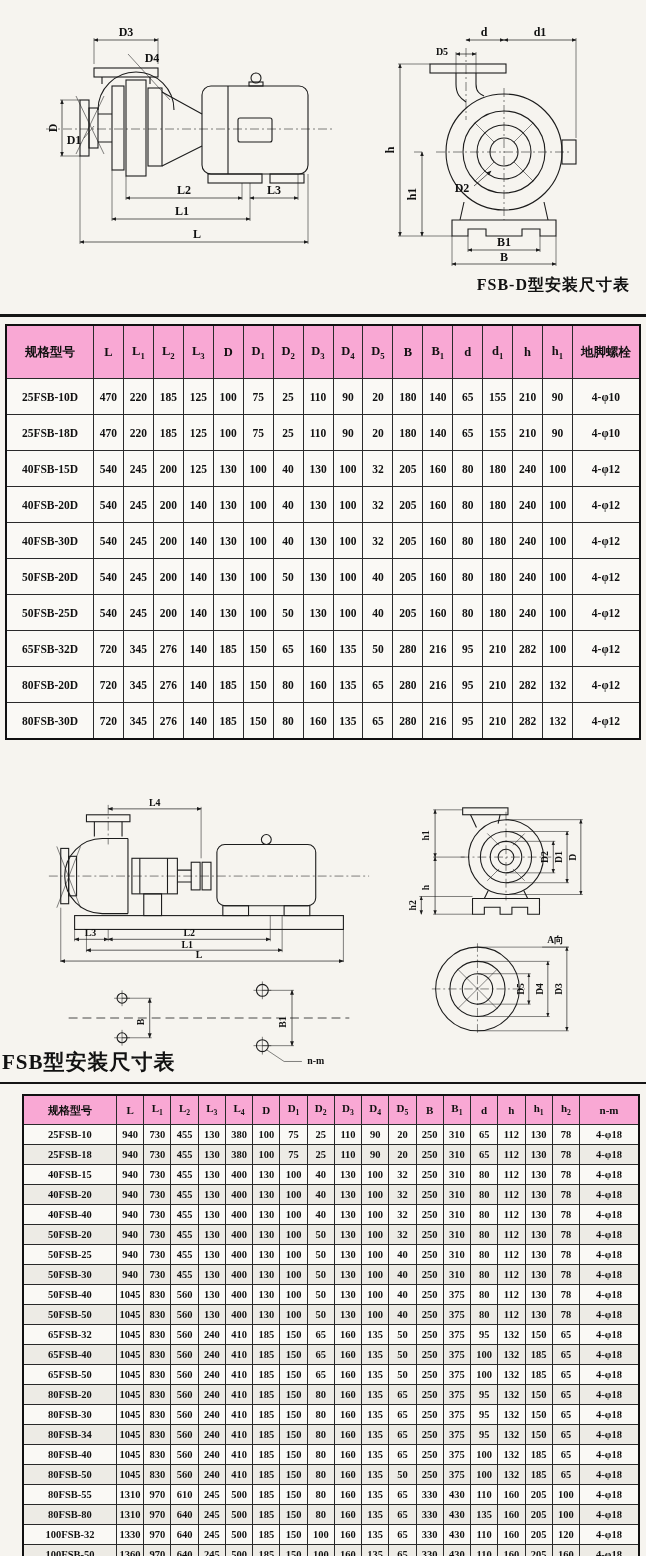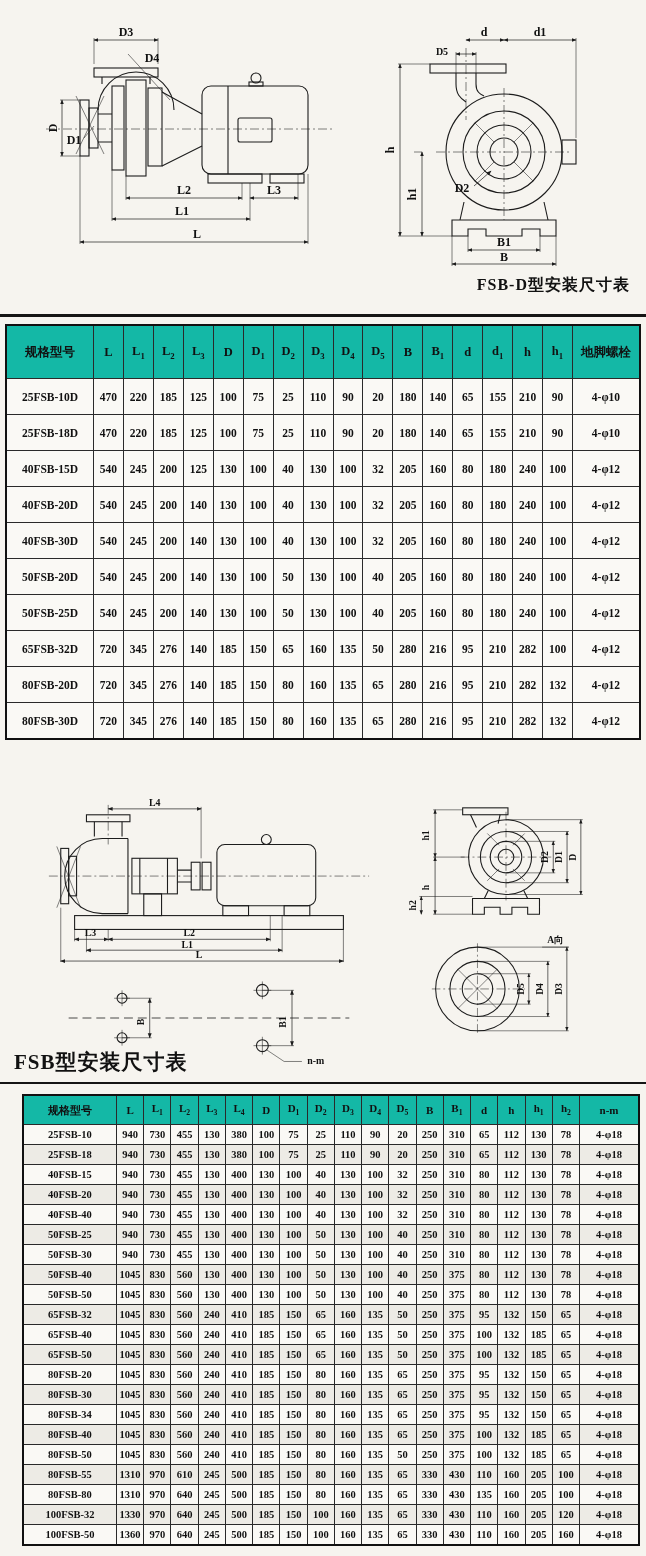--- a/index.html
+++ b/index.html
@@ -15,28 +15,28 @@
   svg .thin{stroke:#1c1c1c;fill:none;stroke-width:0.55;}
   svg .cl{stroke:#1c1c1c;fill:none;stroke-width:0.55;stroke-dasharray:9 3 2 3;}
   svg .dash{stroke:#1c1c1c;fill:none;stroke-width:0.8;stroke-dasharray:9 5;}
   svg .dim{stroke:#1c1c1c;fill:none;stroke-width:0.7;}
   svg text{fill:#111;font-weight:bold;font-family:"Liberation Serif","DejaVu Serif",serif;font-size:12px;text-anchor:middle;}
   svg text.s{font-size:10px;}
   
   .title1{position:absolute;top:253px;right:16px;font-size:16px;font-weight:bold;letter-spacing:1px;
           font-family:"Liberation Serif","DejaVu Serif",serif;}
   .rule1{position:absolute;top:292px;left:0;width:646px;height:3px;background:#151515;}
-  .title2{position:absolute;top:1026px;left:14px;font-size:21px;font-weight:bold;letter-spacing:1px;
+  .title2{position:absolute;top:1026px;left:2px;font-size:21px;font-weight:bold;letter-spacing:1px;
           font-family:"Liberation Serif","DejaVu Serif",serif;}
   .rule2{position:absolute;top:1060px;left:0;width:646px;height:2px;background:#151515;}
   
   table{border-collapse:collapse;table-layout:fixed;background:#faf9f5;
         font-family:"Liberation Serif","DejaVu Serif",serif;}
   th,td{border:1px solid #2a2a2a;text-align:center;vertical-align:middle;padding:0;font-weight:bold;overflow:hidden;}
-  th{background:#14b8a6;}
+  th{background:#f9a8d4;}
   sub{font-size:70%;}
   .tbl1{position:absolute;top:302px;left:5px;width:636px;border:2px solid #111;}
   .tbl1 th{height:52px;font-size:12.5px;}
   .tbl1 td{height:35px;font-size:11.5px;}
   .tbl1 th:first-child{width:86px;}
   .tbl1 th:last-child{width:66px;text-align:center;}
   .tbl2{position:absolute;top:1072px;left:22px;width:618px;border:2px solid #111;}
   .tbl2 th{height:28px;font-size:11px;}
   .tbl2 td{height:19px;font-size:10.5px;}
   .tbl2 th:first-child{width:92px;}
@@ -646,20 +646,41 @@
           <td>32</td>
           <td>250</td>
           <td>310</td>
           <td>80</td>
           <td>112</td>
           <td>130</td>
           <td>78</td>
           <td>4-φ18</td>
         </tr>
         <tr>
+          <td>50FSB-20</td>
+          <td>940</td>
+          <td>730</td>
+          <td>455</td>
+          <td>130</td>
+          <td>400</td>
+          <td>130</td>
+          <td>100</td>
+          <td>50</td>
+          <td>130</td>
+          <td>100</td>
+          <td>32</td>
+          <td>250</td>
+          <td>310</td>
+          <td>80</td>
+          <td>112</td>
+          <td>130</td>
+          <td>78</td>
+          <td>4-φ18</td>
+        </tr>
+        <tr>
           <td>50FSB-25</td>
           <td>940</td>
           <td>730</td>
           <td>455</td>
           <td>130</td>
           <td>400</td>
           <td>130</td>
           <td>100</td>
           <td>50</td>
           <td>130</td>

